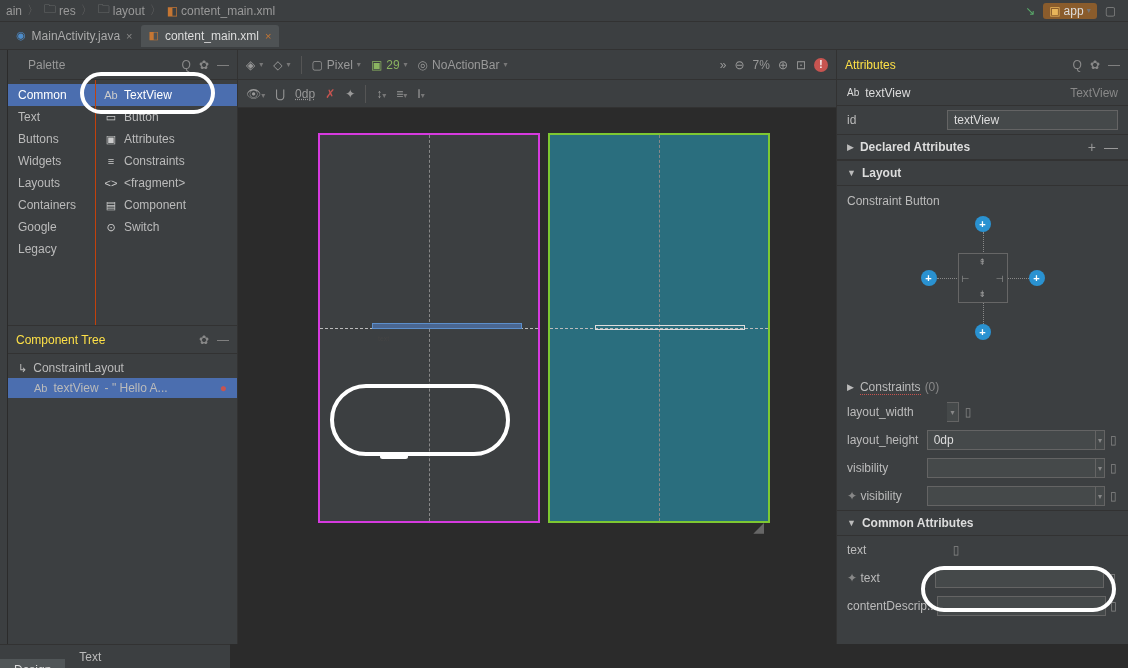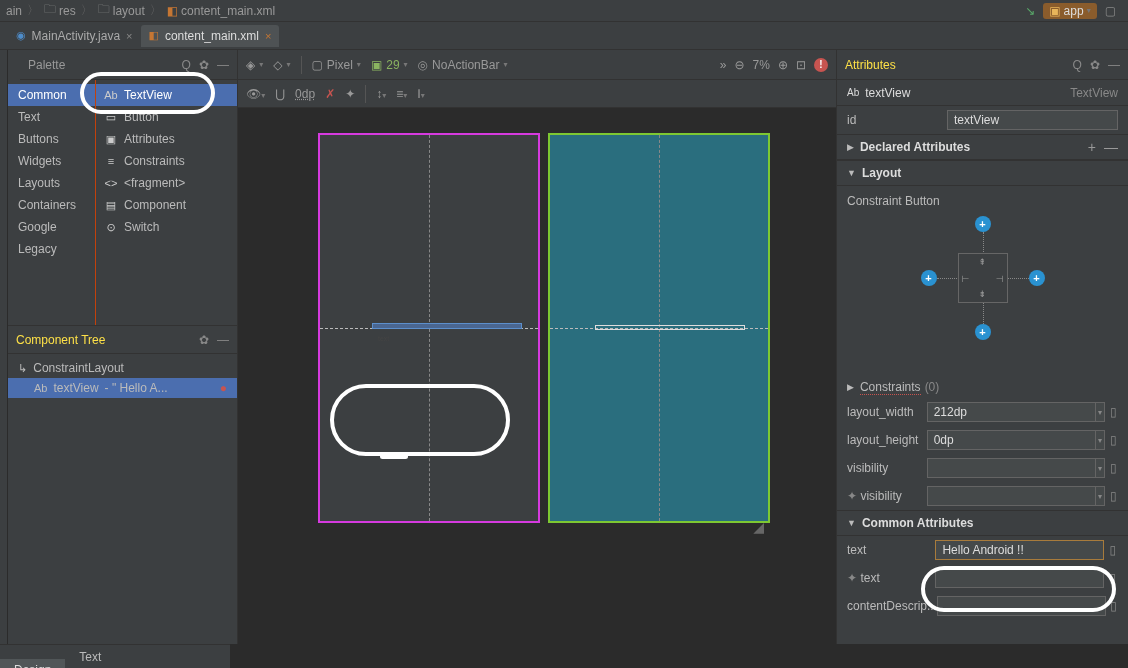--- a/index.html
+++ b/index.html
@@ -362,21 +362,20 @@
     </div>
 
     <div class="constraints-row">
       <span class="cr-arrow">▶</span>
       <span class="cr-text"><span class="sec-dotted">Constraints</span></span>
       <span class="cr-count">(0)</span>
     </div>
 
     <div class="attr-row">
       <span class="attr-label">layout_width</span>
-      <input class="attr-input" value="212dp" style="">
       <span class="attr-dd">▾</span>
       <span class="attr-flag">▯</span>
     </div>
     <div class="attr-row">
       <span class="attr-label">layout_height</span>
       <input class="attr-input" value="0dp" style="">
       <span class="attr-dd">▾</span>
       <span class="attr-flag">▯</span>
     </div>
     <div class="attr-row">
@@ -392,21 +391,20 @@
       <span class="attr-flag">▯</span>
     </div>
 
     <div class="attr-section">
       <span class="sec-arrow">▼</span>
       <span class="sec-title">Common Attributes</span>
     </div>
 
     <div class="attr-row">
       <span class="attr-label">text</span>
-      <input class="attr-input" style="border-color: rgb(168, 123, 60);" value="Hello Android !!">
       <span class="attr-flag">▯</span>
     </div>
     <div class="attr-row">
       <span class="attr-label"><span class="tools-icon">✦</span> text</span>
       <input class="attr-input" value="" style="">
       <span class="attr-flag">▯</span>
     </div>
     <div class="attr-row">
       <span class="attr-label">contentDescrip...</span>
       <input class="attr-input" style="">

